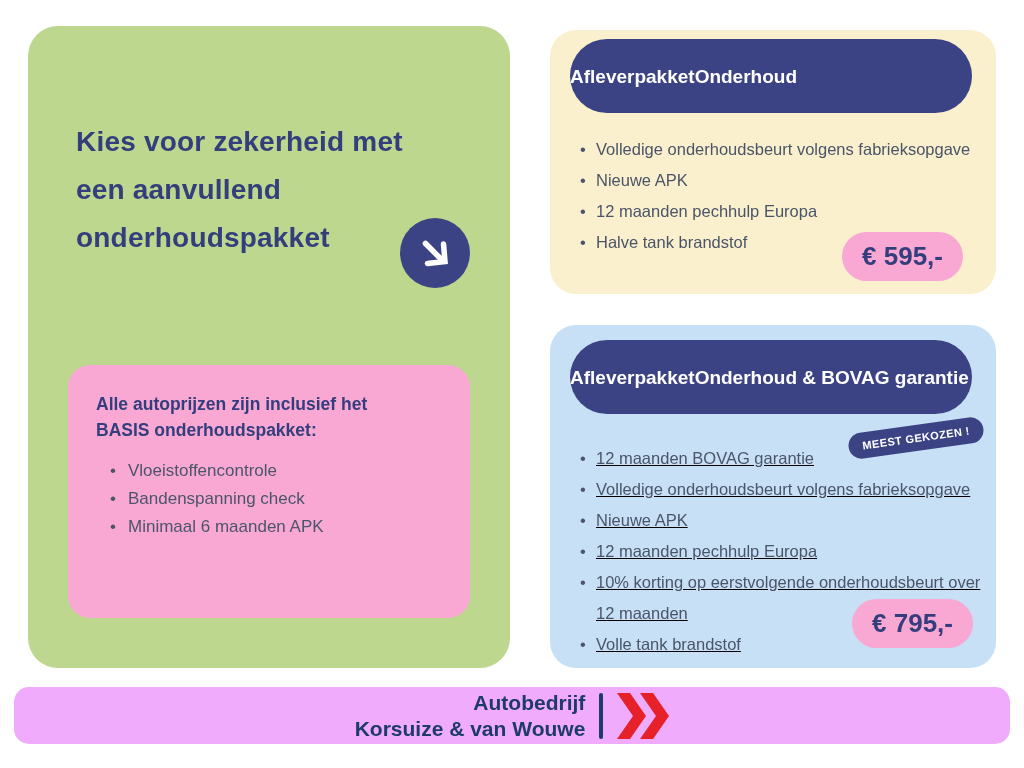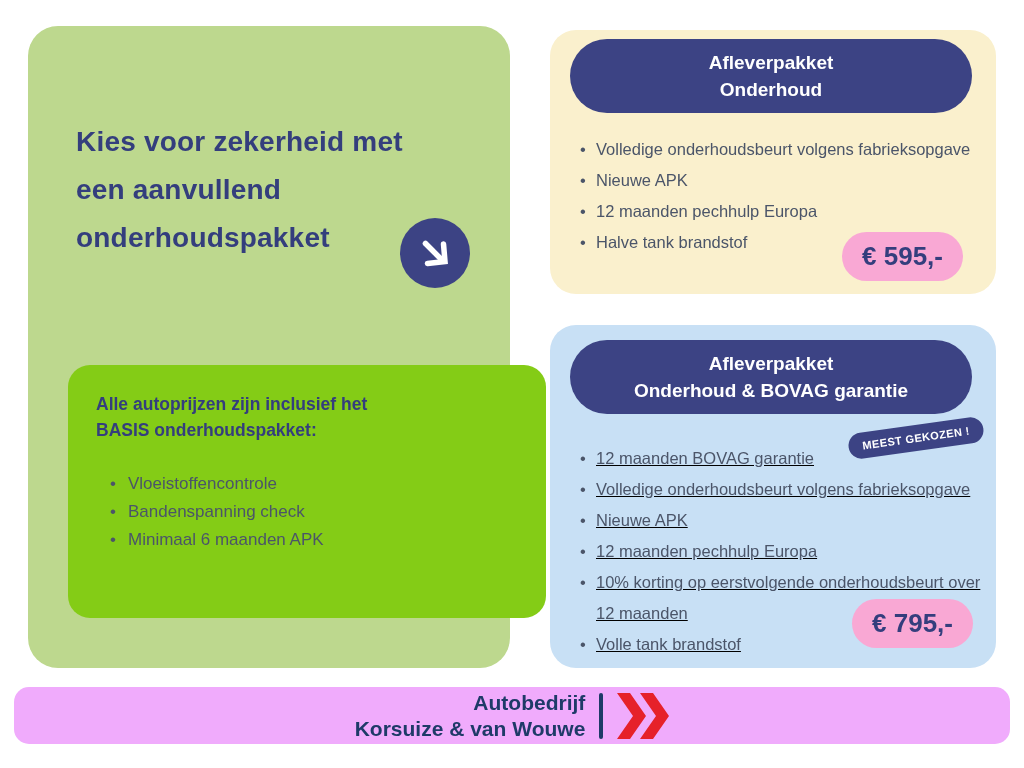--- a/index.html
+++ b/index.html
@@ -35,34 +35,34 @@
     left: 372px; top: 192px;
     width: 70px; height: 70px;
     border-radius: 50%;
     background: #3c4384;
     display: flex; align-items: center; justify-content: center;
   }
 
   .basis-box {
     position: absolute;
     left: 40px; top: 339px;
-    width: 478px; height: 253px;
-    background: #84cc16;
+    width: 402px; height: 253px;
+    background: #f9a8d4;
     border-radius: 22px;
     padding: 26px 24px 0 28px;
   }
   .basis-heading {
     font-size: 17.5px;
     line-height: 26px;
     font-weight: bold;
     color: #343e7d;
   }
   .basis-list {
     list-style: none;
-    margin-top: 27px;
+    margin-top: 14px;
     padding-left: 32px;
   }
   .basis-list li {
     position: relative;
     font-size: 17px;
     line-height: 28px;
     color: #4b5569;
   }
   .basis-list li::before {
     content: "•";
@@ -80,22 +80,22 @@
   }
   .card-onderhoud { top: 30px; height: 264px; background: #faf0cd; }
   .card-bovag     { top: 325px; height: 343px; background: #c8e0f5; }
 
   .card-pill {
     position: absolute;
     left: 20px; top: 9px;
     width: 402px; height: 74px;
     background: #3c4384;
     border-radius: 38px;
-    display: flex; flex-direction: column;
-    align-items: center; justify-content: center;
+    display: flex; flex-direction: row;
+    align-items: center; 
     color: #ffffff;
     font-weight: bold;
     font-size: 19px;
     line-height: 27px;
     text-align: center;
   }
   .card-bovag .card-pill { top: 15px; }
 
   .card-list {
     position: absolute;

